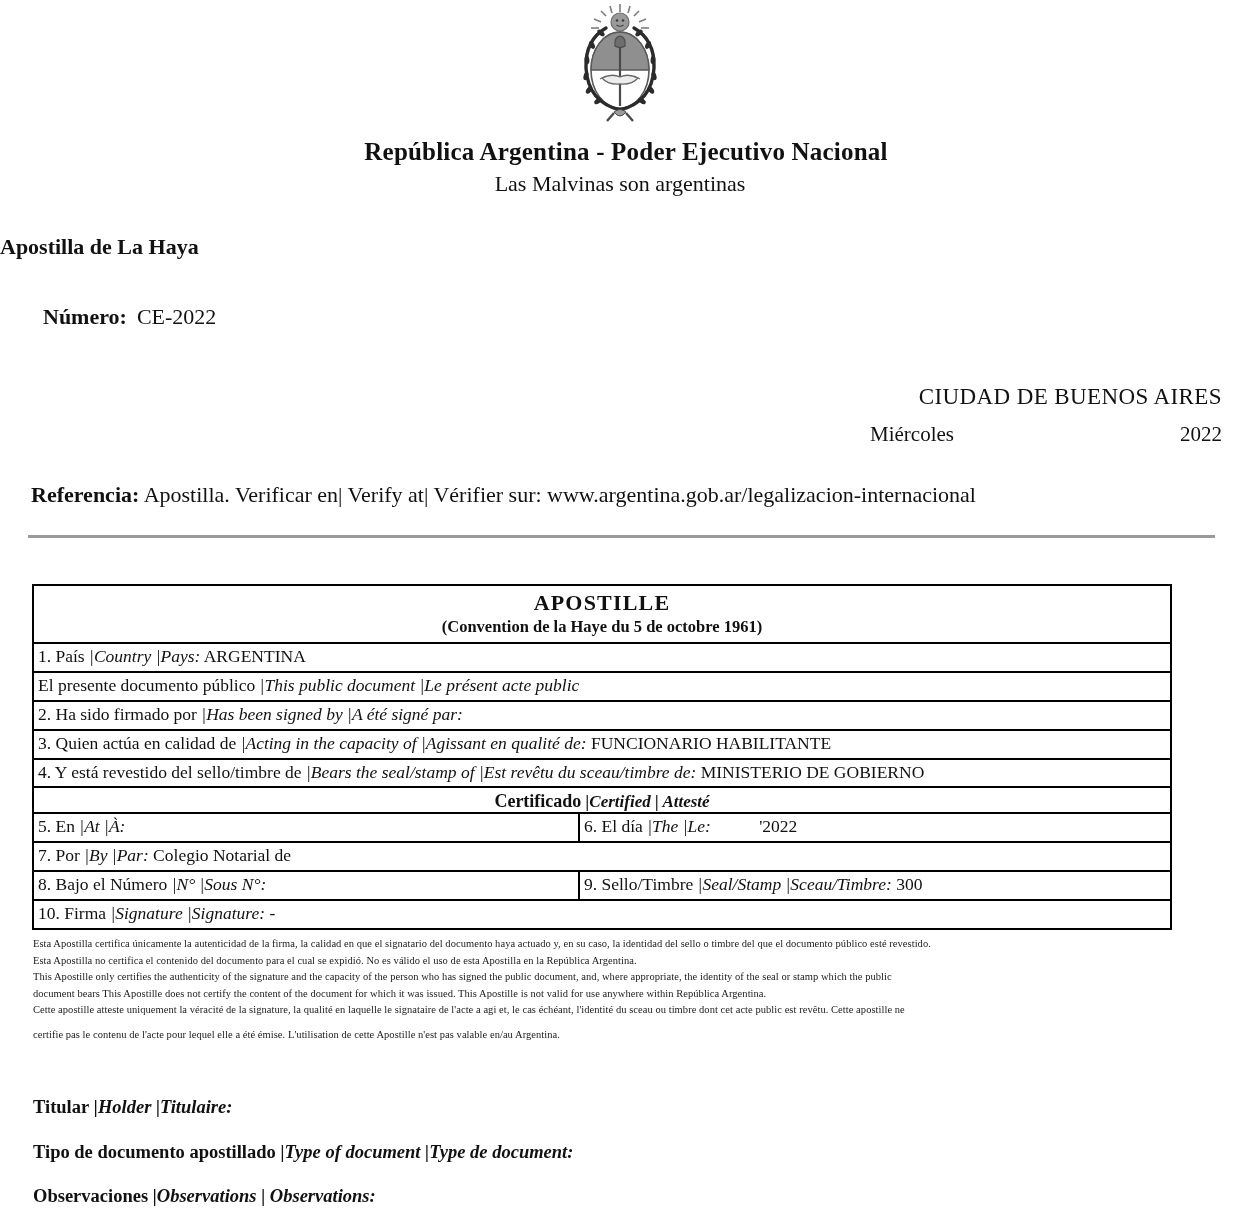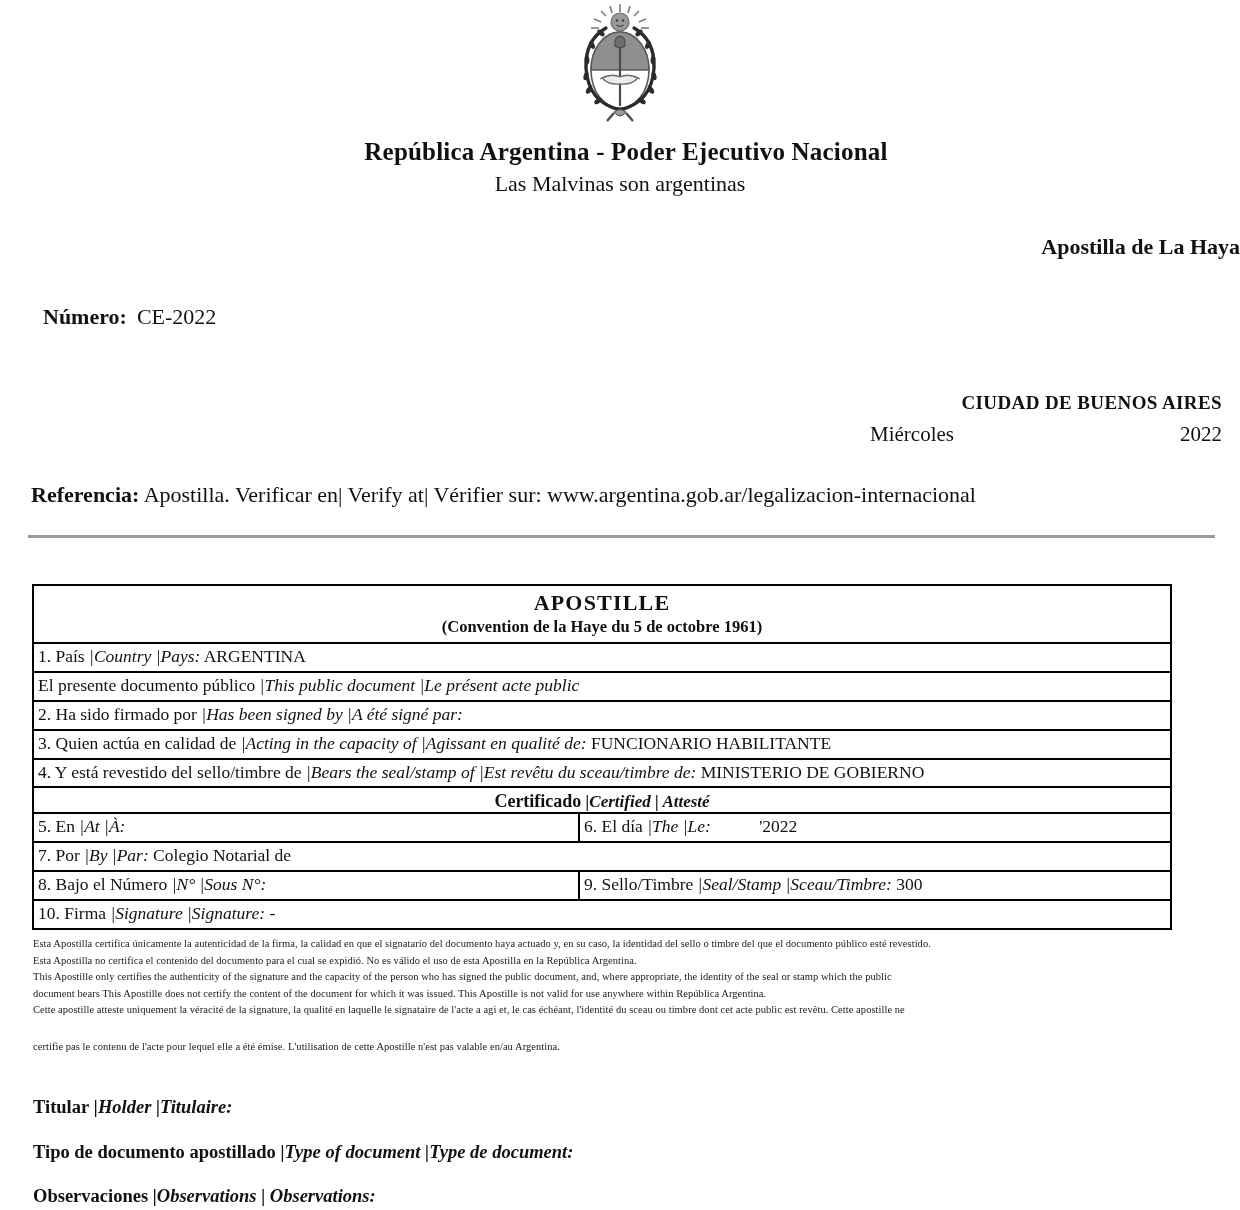--- a/index.html
+++ b/index.html
@@ -41,47 +41,46 @@
     margin-left: 12px;
   }
   .hdr-sub {
     font-size: 22px;
     font-weight: normal;
     line-height: 1.35;
     margin-top: 2px;
   }
   .hdr-apostilla {
     position: absolute;
-    left: 0; right: 0;
+    left: 0; right: 12px;
     top: 234px;
-    text-align: right;
+    text-align: left;
     font-size: 22px;
     font-weight: bold;
   }
 
   
   .numero {
     position: absolute;
     left: 43px;
     top: 304px;
     font-size: 22px;
     white-space: nowrap;
   }
   .numero .lbl { font-weight: bold; }
   .numero .val { font-weight: normal; margin-left: 10px; }
 
   
   .place {
     position: absolute;
     right: 18px;
-    top: 392px;
-    font-size: 19px;
+    top: 384px;
+    font-size: 23px;
     letter-spacing: .4px;
     white-space: nowrap;
-    font-weight: bold;
   }
   .datline {
     position: absolute;
     right: 18px;
     top: 422px;
     width: 430px;
     display: flex;
     justify-content: space-between;
     font-size: 21px;
     white-space: nowrap;
@@ -167,21 +166,21 @@
     position: absolute;
     left: 33px;
     top: 936px;
     width: 1196px;
     font-size: 10.5px;
     line-height: 1.58;
     color: #1a1a1a;
     letter-spacing: .05px;
   }
   .fine p { margin: 0; white-space: nowrap; }
-  .fine .gap { margin-top: 20px; }
+  .fine .gap { margin-top: 8px; }
 
   
   .bottom {
     position: absolute;
     left: 33px;
     top: 1098px;
     font-size: 18.5px;
     line-height: 1.0;
   }
   .bottom .fld { margin-bottom: 26px; white-space: nowrap; }

